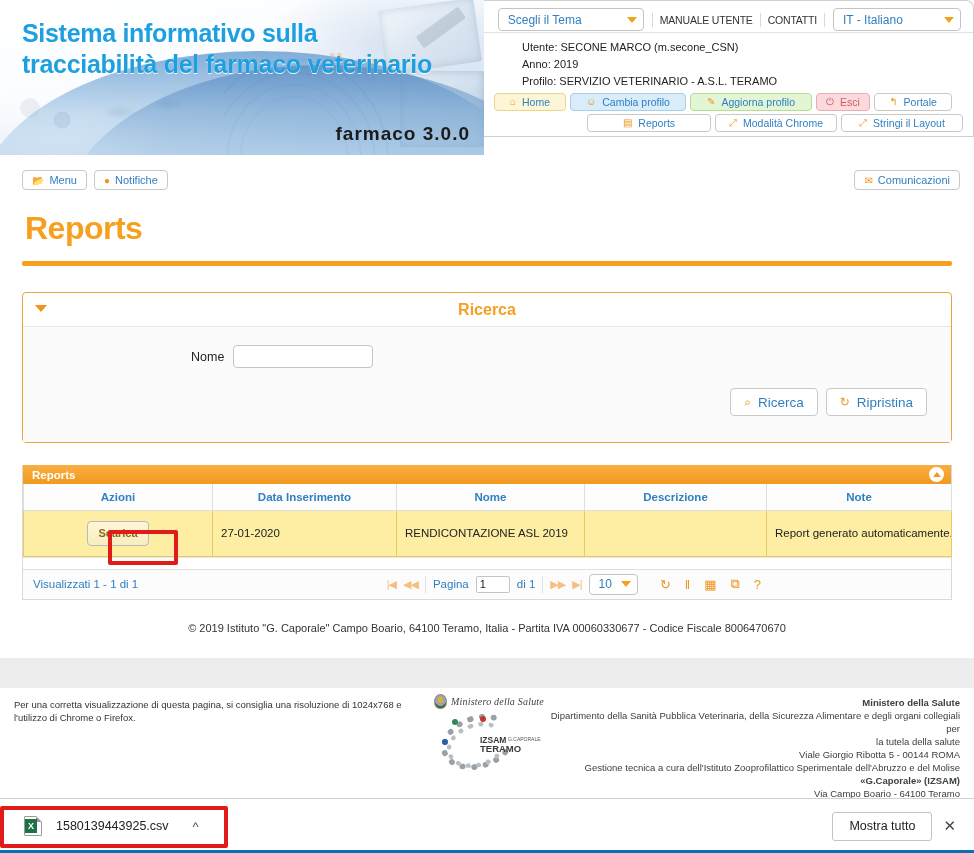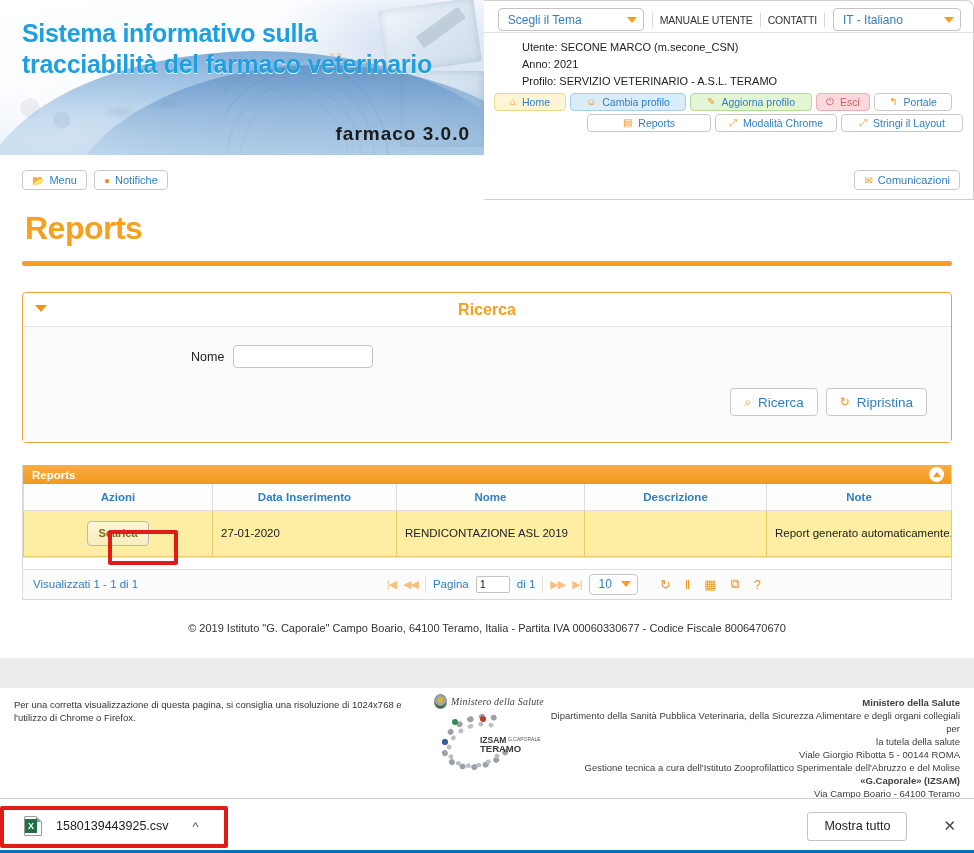--- a/index.html
+++ b/index.html
@@ -81,21 +81,21 @@
     font-family:"Liberation Sans", sans-serif;
     text-shadow: 0 1px 0 rgba(255,255,255,.9);
     width:450px;
   }
   .banner .version {
     position:absolute; right:14px; bottom:10px;
     font-size:19px; font-weight:bold; color:#1b1b1b; letter-spacing:1px;
   }
 
   .headerpanel {
-    position:absolute; left:484px; top:0; width:490px; height:200px;
+    position:absolute; left:484px; top:0; width:490px; height:137px;
     background:#ffffff; border:1px solid #cfcfcf; border-left:none;
     border-radius:0 8px 0 0;
   }
   .hp-row1 {
     display:flex; align-items:center; justify-content:flex-end; gap:0;
     height:32px; padding:6px 12px 0 0; border-bottom:1px solid #e2e2e2;
   }
   .sel {
     display:flex; align-items:center; justify-content:space-between;
     border:1px solid #c4c4c4; border-radius:4px; background:#fff;
@@ -293,21 +293,21 @@
   .dlitem { display:flex; align-items:center; gap:14px; padding-left:10px; }
   .xlsicon { position:relative; width:18px; height:20px; }
   .xlsicon .pg { position:absolute; inset:0; background:#fff; border:1px solid #9a9a9a; border-radius:1px; }
   .xlsicon .pg:after{content:"";position:absolute;right:-1px;top:-1px;border-width:0 6px 6px 0;border-style:solid;border-color:#fff #fff #9a9a9a #9a9a9a;}
   .xlsicon .x {
     position:absolute; left:1px; top:3px; width:12px; height:14px; background:#1e7145;
     color:#fff; font-size:9px; font-weight:bold; display:flex; align-items:center; justify-content:center;
   }
   .dlname { font-size:12.5px; color:#222; }
   .dlcaret { font-size:13px; color:#555; margin-left:10px; }
-  .dlright { margin-left:auto; display:flex; align-items:center; gap:36px; }
+  .dlright { margin-left:auto; display:flex; align-items:center; gap:11px; }
   .showall {
     border:1px solid #c3c3c3; border-radius:3px; background:#fff;
     height:29px; padding:0 16px; font-size:12.5px; color:#222;
     display:flex; align-items:center;
   }
   .closex { font-size:15px; color:#444; padding-right:4px; }
 </style>
 </head>
 <body>
 
@@ -340,21 +340,21 @@
         <div class="hp-link first">MANUALE UTENTE</div>
         <div class="hp-link last">CONTATTI</div>
         <div class="sel" id="lang-select">
           <span class="cap">IT - Italiano</span>
           <span class="caret"></span>
         </div>
       </div>
 
       <div class="hp-info">
         <div>Utente: SECONE MARCO (m.secone_CSN)</div>
-        <div>Anno: 2021</div>
+        <div>Anno: 2019</div>
         <div>Profilo: SERVIZIO VETERINARIO - A.S.L. TERAMO</div>
       </div>
 
       <div class="btnrow">
         <div class="hbtn yellow w-home">
           <span class="ic">⌂</span>
           <span>Home</span>
         </div>
         <div class="hbtn blue w-camb">
           <span class="ic">☺</span>

